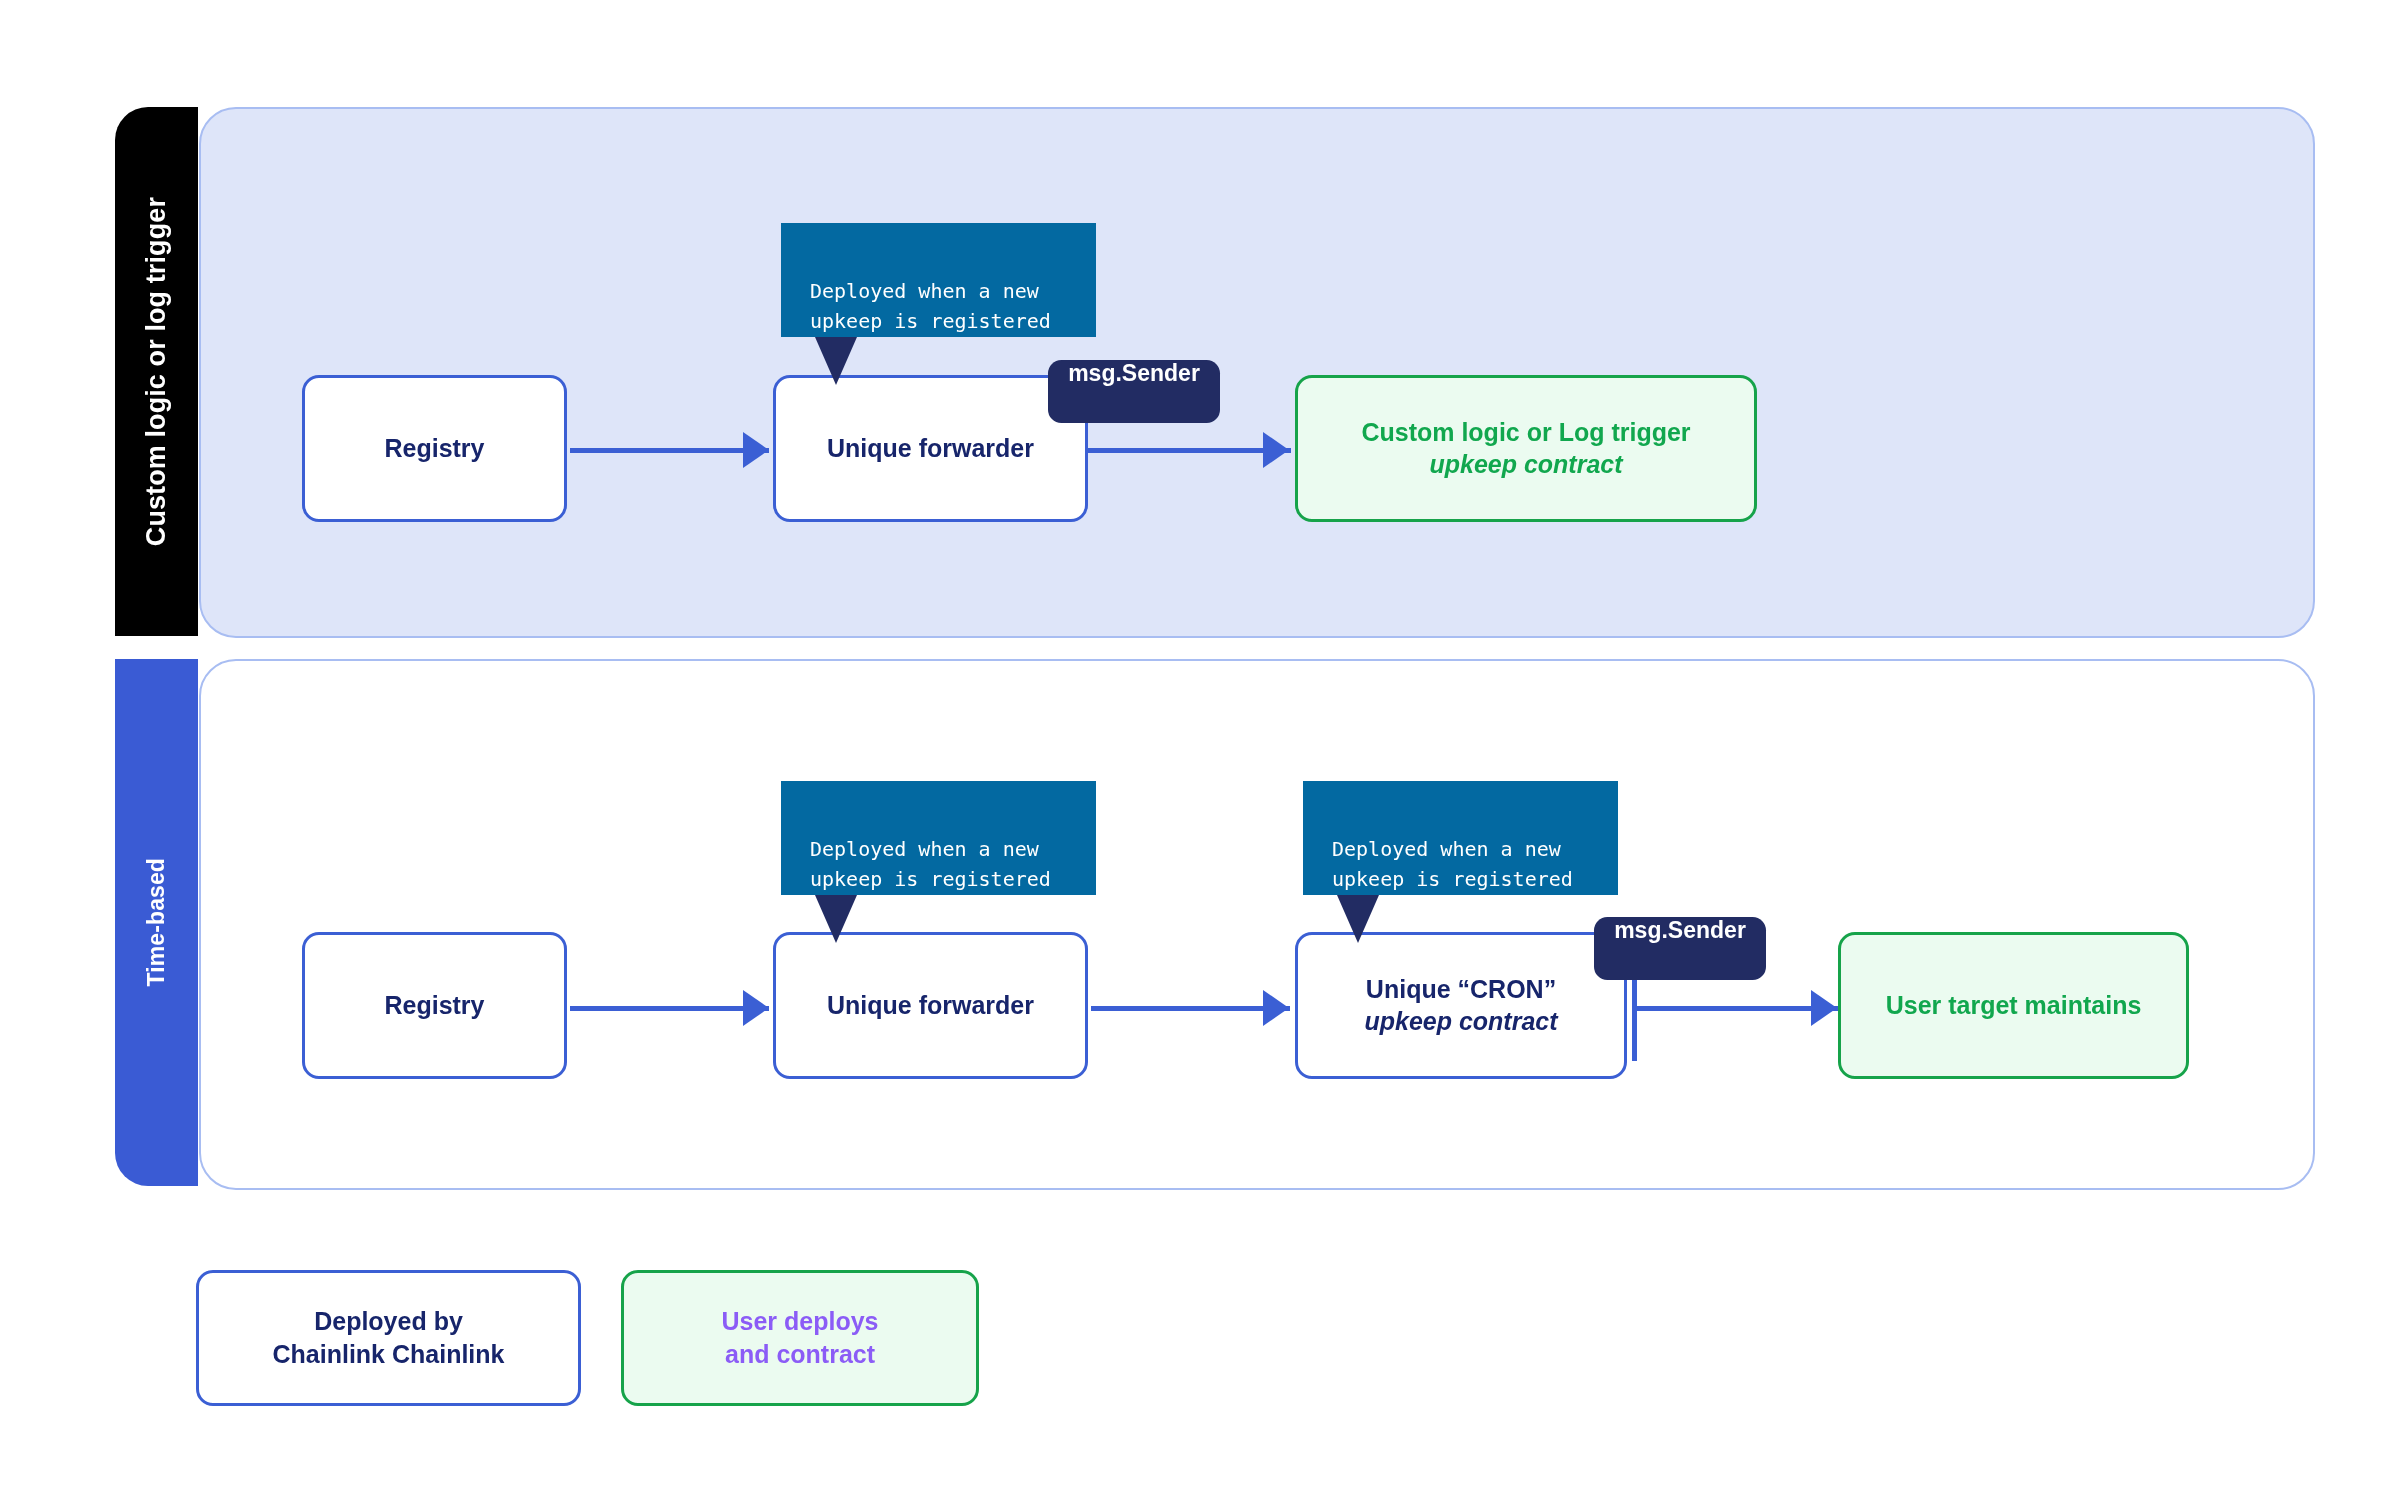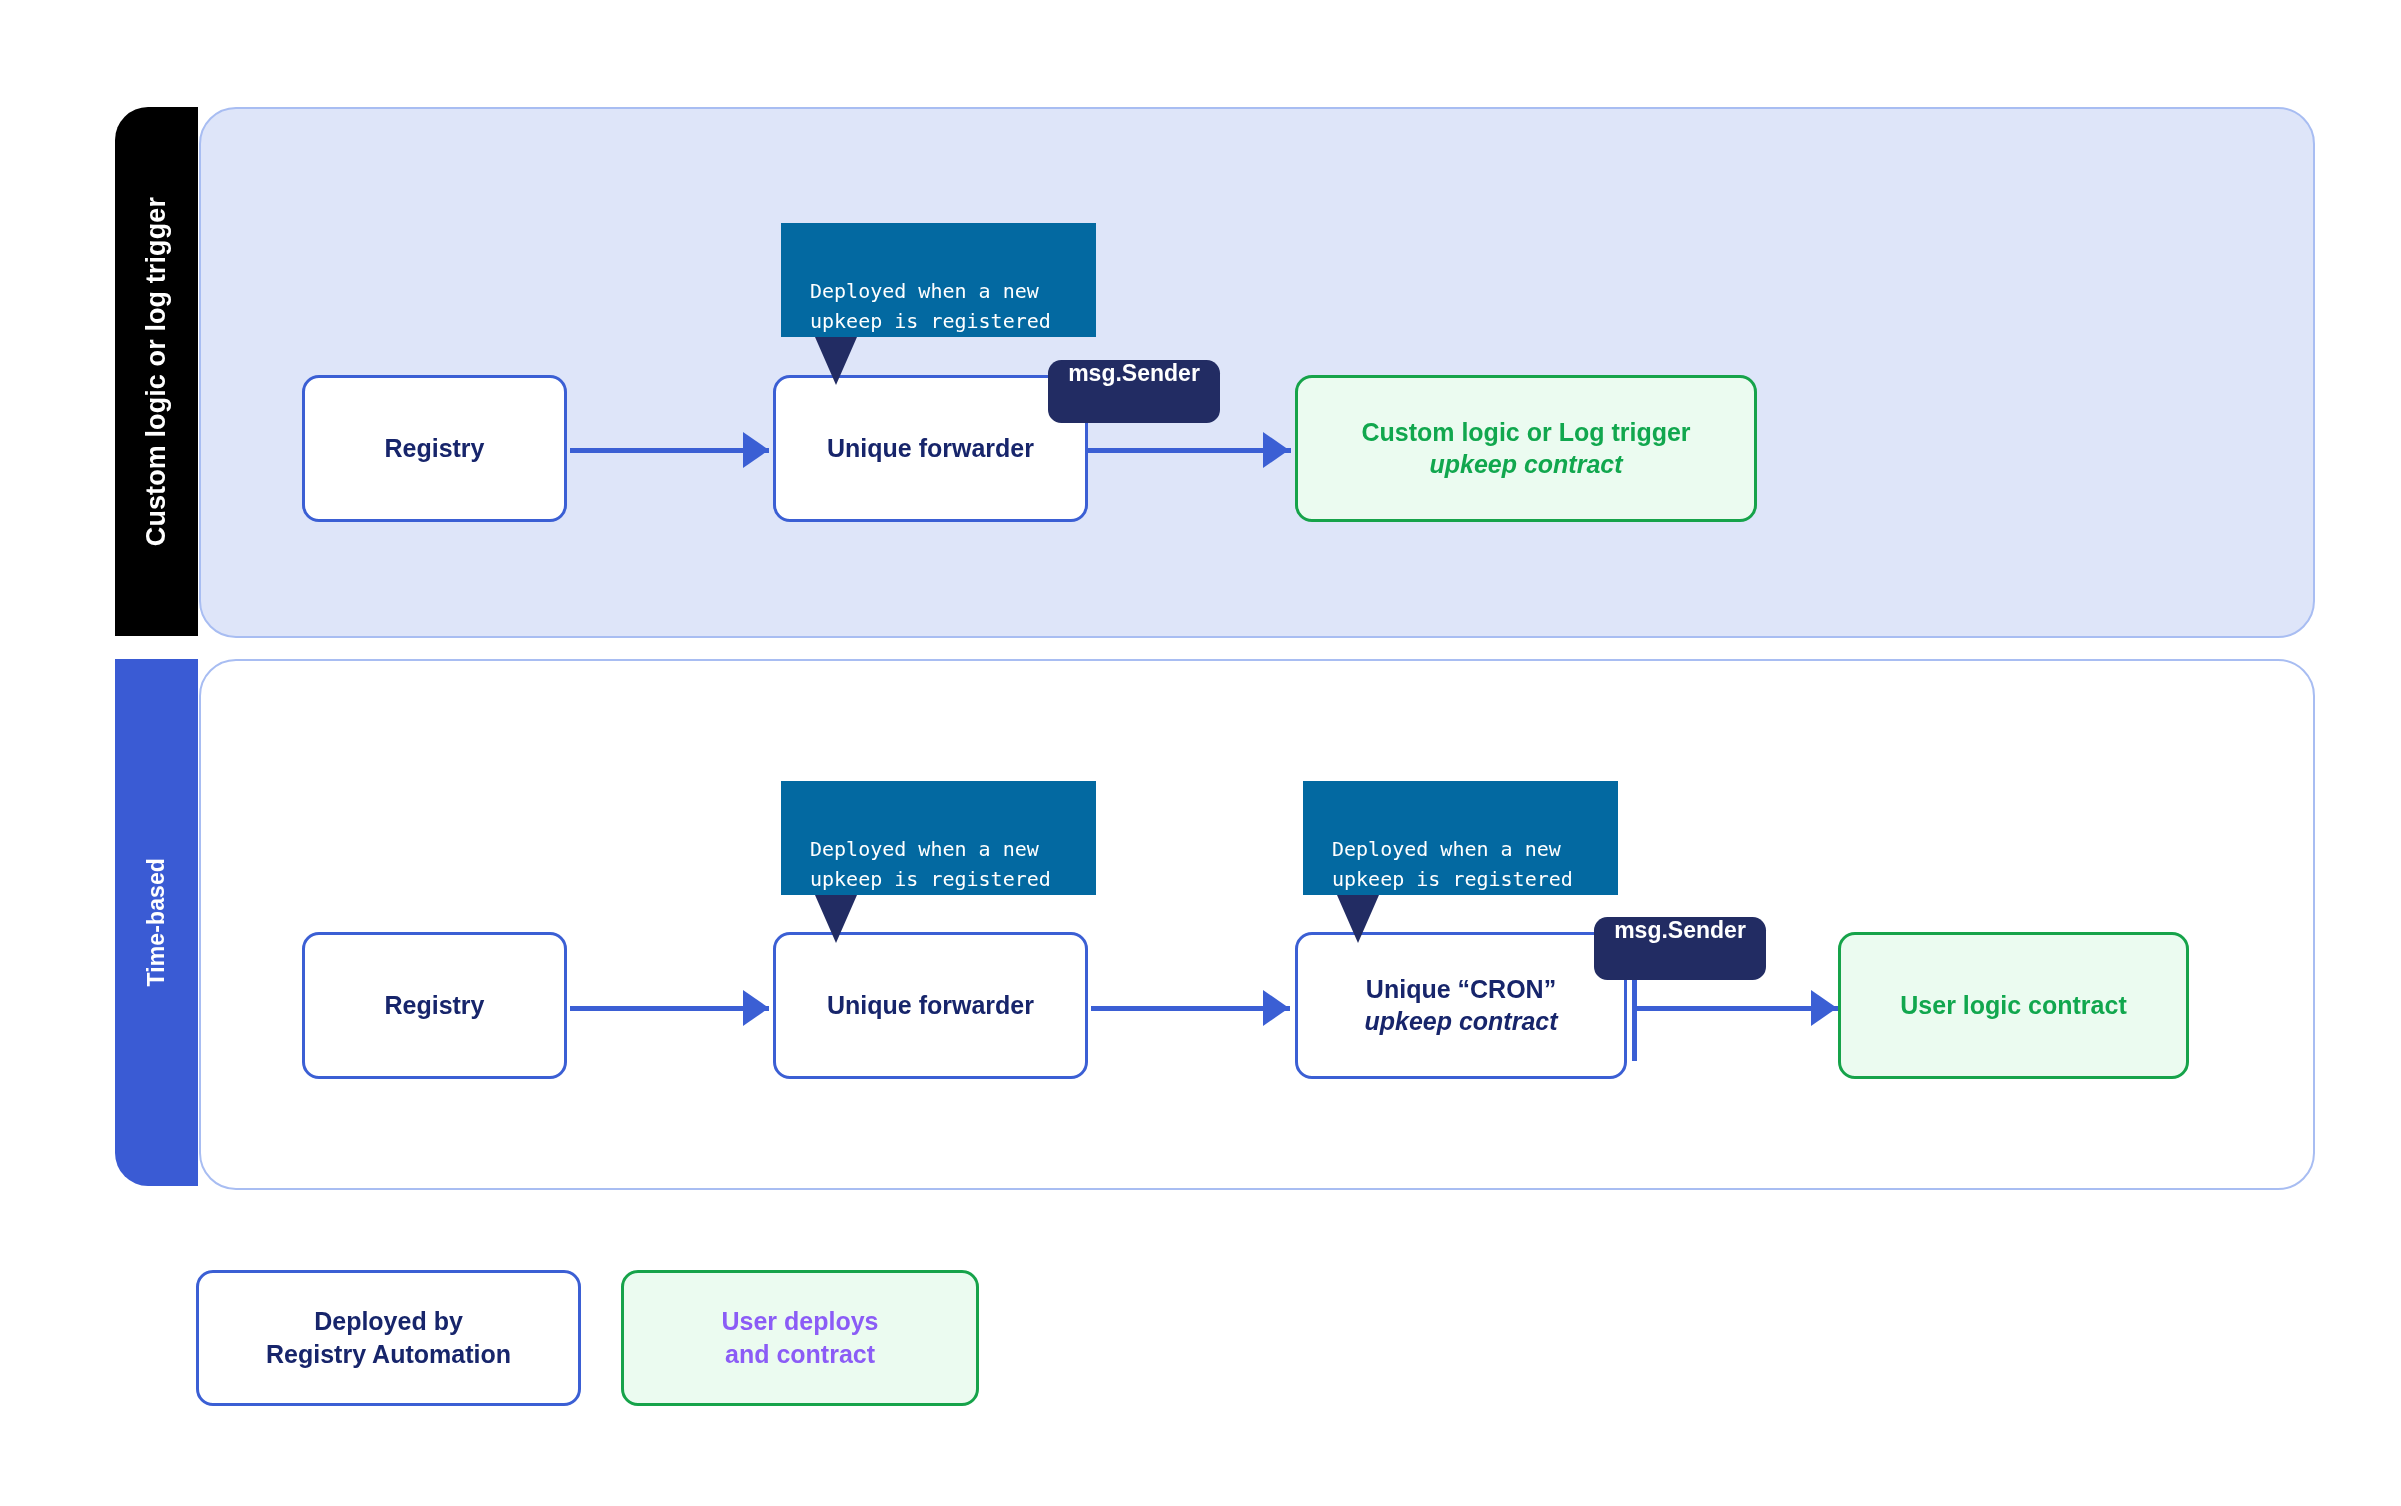--- a/index.html
+++ b/index.html
@@ -270,42 +270,42 @@
   <div class="node blue" style="left:773px; top:932px; width:315px; height:147px;">
     <span class="ln">Unique forwarder</span>
   </div>
 
   <div class="node blue" style="left:1295px; top:932px; width:332px; height:147px;">
     <span class="ln">Unique “CRON”</span>
     <span class="ln em">upkeep contract</span>
   </div>
 
   <div class="node green" style="left:1838px; top:932px; width:351px; height:147px;">
-    <span class="ln">User logic contract</span>
+    <span class="ln">User target maintains</span>
   </div>
 
   <div class="callout" style="left:773px; top:781px; width:315px; height:114px;">
     <span>Deployed when a new
 upkeep is registered</span>
     <span class="tail"></span>
   </div>
 
   <div class="callout" style="left:1295px; top:781px; width:315px; height:114px;">
     <span>Deployed when a new
 upkeep is registered</span>
     <span class="tail"></span>
   </div>
 
   <div class="pill" style="left:1594px; top:917px; width:172px; height:63px;">
     <span>msg.Sender</span>
   </div>
 
   <div class="legend-box" id="legend-deployed">
     <span>Deployed by</span>
-    <span>Registry Automation</span>
+    <span>Chainlink Chainlink</span>
   </div>
 
   <div class="legend-box" id="legend-user">
     <span>User deploys</span>
     <span>and contract</span>
   </div>
 
 </div>
 
 

